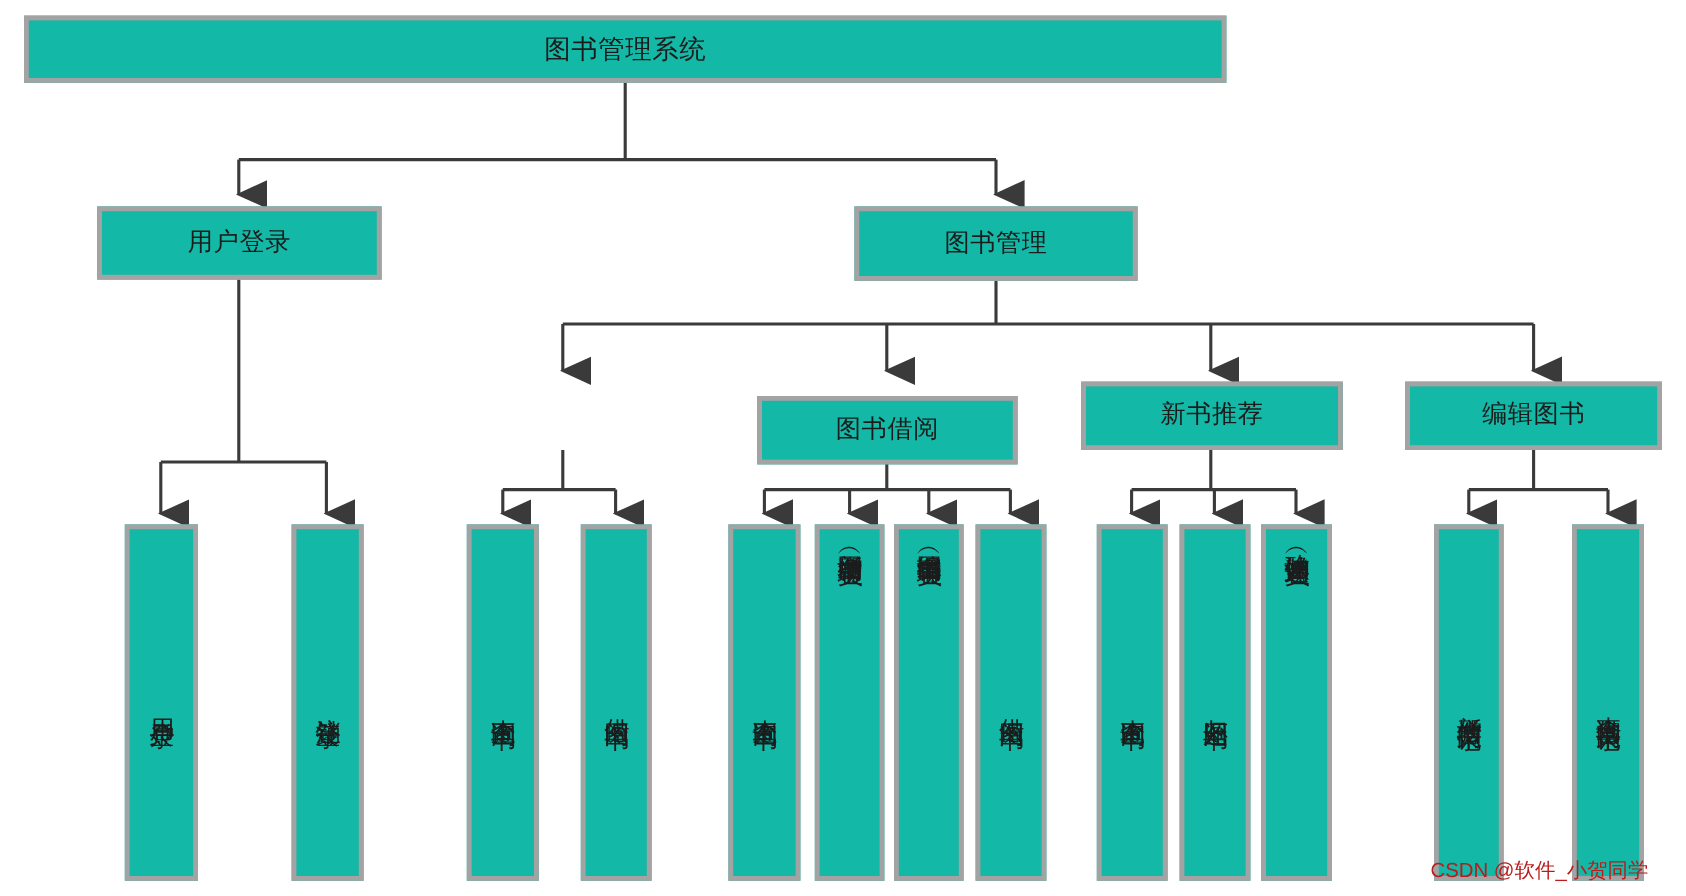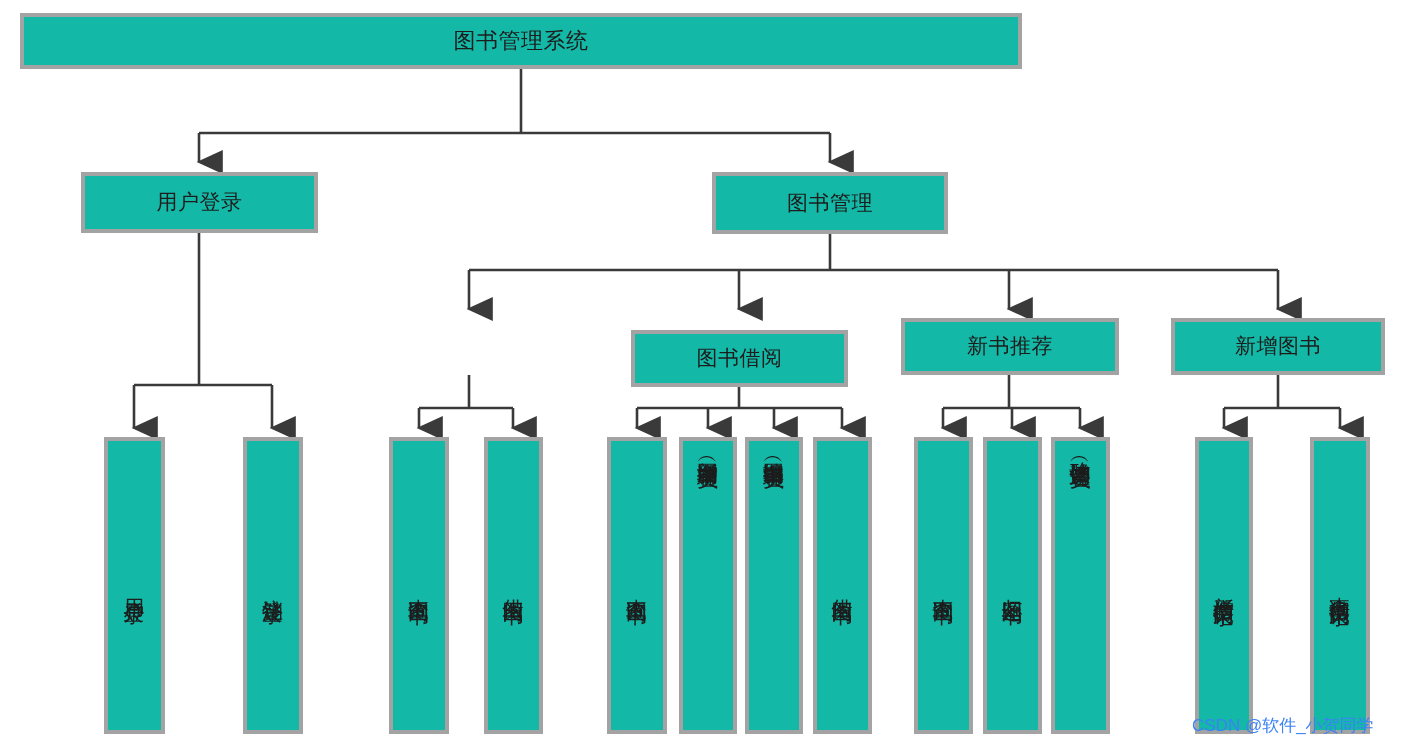--- a/index.html
+++ b/index.html
@@ -66,21 +66,21 @@
     letter-spacing: 1px;
   }
   .node.vert.topalign {
     align-items: flex-start;
   }
   #watermark {
     position: absolute;
     left: 1192px;
     top: 714px;
     font-size: 17px;
-    color: #3b82f6;
+    color: #b91c1c;
     white-space: nowrap;
     z-index: 5;
     font-family: "Liberation Sans", "DejaVu Sans", sans-serif;
   }
 </style>
 </head>
 <body>
 
 <div id="canvas">
 
@@ -145,21 +145,21 @@
     <span class="lbl">图书管理</span>
   </div>
 
   <div class="node horiz" style="left:631px; top:330px; width:217px; height:57px;">
     <span class="lbl">图书借阅</span>
   </div>
   <div class="node horiz" style="left:901px; top:318px; width:218px; height:57px;">
     <span class="lbl">新书推荐</span>
   </div>
   <div class="node horiz" style="left:1171px; top:318px; width:214px; height:57px;">
-    <span class="lbl">新增图书</span>
+    <span class="lbl">编辑图书</span>
   </div>
 
   <div class="node vert" style="left:104px; top:437px; width:61px; height:297px;">
     <span class="lbl">用户登录</span>
   </div>
   <div class="node vert" style="left:243px; top:437px; width:60px; height:297px;">
     <span class="lbl">注销登录</span>
   </div>
 
   <div class="node vert" style="left:389px; top:437px; width:60px; height:297px;">

